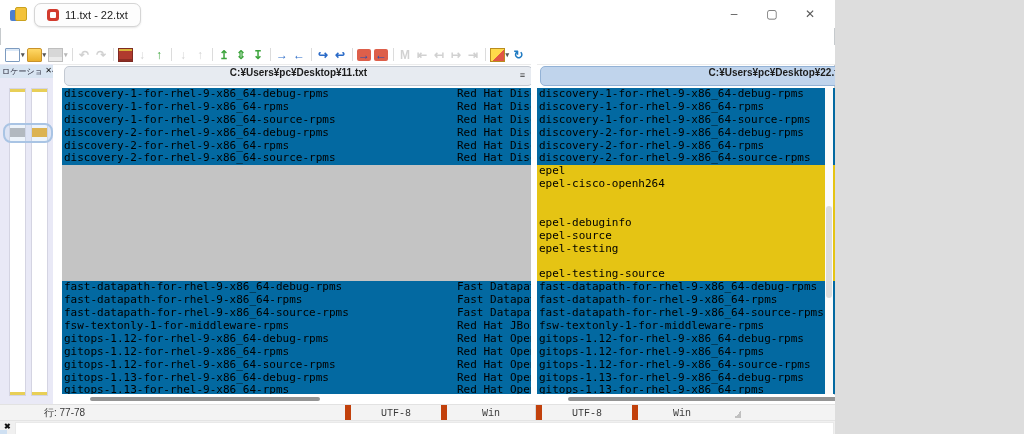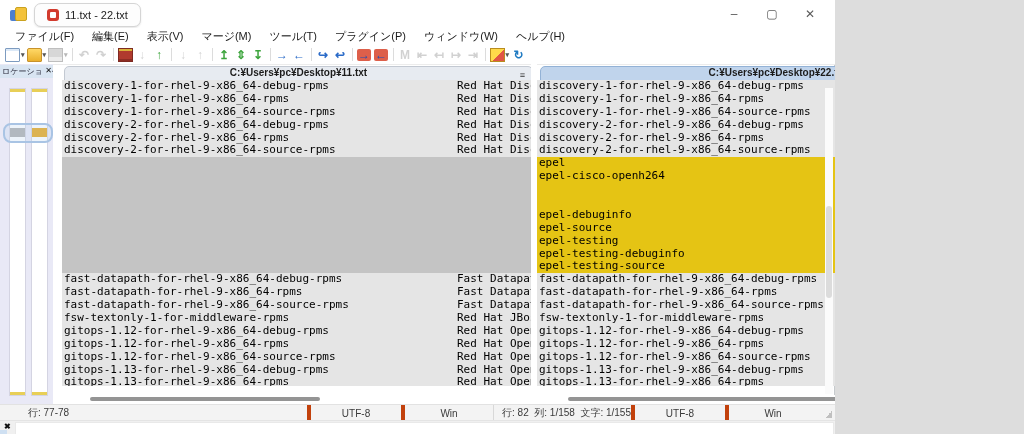--- a/index.html
+++ b/index.html
@@ -56,21 +56,21 @@
             border-radius:8px;background:rgba(185,212,240,.25);}
 
   
   .phead{position:absolute;top:66px;height:18px;border-radius:5px;display:flex;align-items:flex-start;
          justify-content:center;font-size:10px;font-weight:bold;color:#1c1c1c;}
   #ph-left{left:64px;width:467px;background:#e7ebf1;border:1px solid #c3c9d2;}
   #ph-right{left:540px;width:473px;background:#c0d4ec;border:1px solid #93b2d6;}
   .burger{position:absolute;right:7px;font-size:9px;color:#333;top:3px;}
 
   
-  .editor{position:absolute;top:80px;height:306px;background:#e5e5e5;overflow:hidden;
+  .editor{position:absolute;top:88px;height:306px;background:#0369a1;overflow:hidden;
           font-family:"DejaVu Sans Mono","Liberation Mono",monospace;font-size:11px;color:#000;}
   #ed-left{left:62px;width:469px;}
   #ed-right{left:537px;width:470px;}
   .row{position:relative;height:12.9px;line-height:12.9px;white-space:pre;overflow:hidden;}
   .row .c1{position:absolute;left:2px;top:0;}
   .row .c2{position:absolute;left:395px;top:0;}
   .row.removed{background:var(--removed,#c4c4c4);}
   .row.added{background:var(--added,#e5c414);}
   .vsplit{position:absolute;left:531px;top:64px;width:6px;height:340px;background:#fff;}
 
@@ -83,22 +83,22 @@
   #vscroll{position:absolute;right:2px;top:88px;width:8px;height:306px;background:#fbfbfb;}
   #vscroll .vthumb{position:absolute;left:1px;width:6px;top:118px;height:92px;background:#dcdcdc;border-radius:3px;}
 
   
   #status{position:absolute;top:404px;left:0;right:0;height:16px;background:#f3f3f3;
           border-top:1px solid #e2e2e2;display:flex;font-size:10px;color:#3a3a3a;}
   .shalf{display:flex;height:100%;}
   #sh-left{width:535px;border-right:1px solid #d8d8d8;}
   #sh-right{flex:1;}
   .smain{flex:1;display:flex;align-items:center;white-space:pre;}
-  #sh-left .smain{padding-left:28px;} #sh-right .smain{padding-left:8px;}
-  .scell{width:90px;display:flex;align-items:center;justify-content:center;border-left:4px solid #c2410c;}
+  #sh-left .smain{padding-left:28px;margin-left:16px;} #sh-right .smain{padding-left:8px;}
+  .scell{width:90px;display:flex;align-items:center;justify-content:center;border-left:6px solid #c2410c;font-family:Liberation Mono, monospace;}
   .scell.win{width:88px;}
   .grip{width:18px;position:relative;}
   .grip i{position:absolute;right:3px;bottom:3px;width:7px;height:7px;
           background:linear-gradient(135deg,transparent 50%,#c0c0c0 50%);}
 
   
   #bottom{position:absolute;top:420px;left:0;right:0;height:14px;background:#f0f0f0;border-top:1px solid #e4e4e4;}
   #bclose{position:absolute;left:4px;top:2px;font-size:8px;color:#111;line-height:1;font-weight:bold;}
   #bfield{position:absolute;left:15px;top:1px;right:1px;height:11px;background:#fff;border:1px solid #e9e9e9;}
   #bcorner{position:absolute;left:0;bottom:0;width:7px;height:5px;background:#cfe0f2;}
@@ -117,30 +117,20 @@
       <span class="tabicon"></span>
       <span>11.txt - 22.txt</span>
     </div>
     <div class="wbtns">
       <div class="wbtn">–</div>
       <div class="wbtn">▢</div>
       <div class="wbtn">✕</div>
     </div>
   </div>
 
-  <div class="menubar" id="menubar">
-      <span class="menu-item">ファイル(F)</span>
-      <span class="menu-item">編集(E)</span>
-      <span class="menu-item">表示(V)</span>
-      <span class="menu-item">マージ(M)</span>
-      <span class="menu-item">ツール(T)</span>
-      <span class="menu-item">プラグイン(P)</span>
-      <span class="menu-item">ウィンドウ(W)</span>
-      <span class="menu-item">ヘルプ(H)</span>
-    </div>
 
   <div class="toolbar" id="toolbar">
       <button class="tbtn">
         <span class="ic ic-file"></span>
         <span class="tdrop">▾</span>
       </button>
       <button class="tbtn">
         <span class="ic ic-folder"></span>
         <span class="tdrop">▾</span>
       </button>
@@ -290,21 +280,21 @@
       <div class="row "><span class="c1">discovery-2-for-rhel-9-x86_64-debug-rpms</span><span class="c2">Red Hat Disc</span></div>
       <div class="row "><span class="c1">discovery-2-for-rhel-9-x86_64-rpms</span><span class="c2">Red Hat Disc</span></div>
       <div class="row "><span class="c1">discovery-2-for-rhel-9-x86_64-source-rpms</span><span class="c2">Red Hat Disc</span></div>
       <div class="row added"><span class="c1">epel</span><span class="c2">Extra Packag</span></div>
       <div class="row added"><span class="c1">epel-cisco-openh264</span><span class="c2">Extra Packag</span></div>
       <div class="row added"><span class="c2">Extra Packag</span></div>
       <div class="row added"><span class="c2">Extra Packag</span></div>
       <div class="row added"><span class="c1">epel-debuginfo</span><span class="c2">Extra Packag</span></div>
       <div class="row added"><span class="c1">epel-source</span><span class="c2">Extra Packag</span></div>
       <div class="row added"><span class="c1">epel-testing</span><span class="c2">Extra Packag</span></div>
-      <div class="row added"><span class="c1">epel-testing-debuginfo</span><span class="c2">Extra Packag</span></div>
+      <div class="row added"><span class="c2">Extra Packag</span></div>
       <div class="row added"><span class="c1">epel-testing-source</span><span class="c2">Extra Packag</span></div>
       <div class="row "><span class="c1">fast-datapath-for-rhel-9-x86_64-debug-rpms</span><span class="c2">Fast Datapat</span></div>
       <div class="row "><span class="c1">fast-datapath-for-rhel-9-x86_64-rpms</span><span class="c2">Fast Datapat</span></div>
       <div class="row "><span class="c1">fast-datapath-for-rhel-9-x86_64-source-rpms</span><span class="c2">Fast Datapat</span></div>
       <div class="row "><span class="c1">fsw-textonly-1-for-middleware-rpms</span><span class="c2">Red Hat JBos</span></div>
       <div class="row "><span class="c1">gitops-1.12-for-rhel-9-x86_64-debug-rpms</span><span class="c2">Red Hat Open</span></div>
       <div class="row "><span class="c1">gitops-1.12-for-rhel-9-x86_64-rpms</span><span class="c2">Red Hat Open</span></div>
       <div class="row "><span class="c1">gitops-1.12-for-rhel-9-x86_64-source-rpms</span><span class="c2">Red Hat Open</span></div>
       <div class="row "><span class="c1">gitops-1.13-for-rhel-9-x86_64-debug-rpms</span><span class="c2">Red Hat Open</span></div>
       <div class="row "><span class="c1">gitops-1.13-for-rhel-9-x86_64-rpms</span><span class="c2">Red Hat Open</span></div>
@@ -320,21 +310,20 @@
       <div class="vthumb"></div>
     </div>
 
   <div id="status">
     <div class="shalf" id="sh-left">
       <div class="smain">行: 77-78</div>
       <div class="scell">UTF-8</div>
       <div class="scell win">Win</div>
     </div>
     <div class="shalf" id="sh-right">
-      <div class="smain">行: 82  列: 1/158  文字: 1/155</div>
       <div class="scell">UTF-8</div>
       <div class="scell win">Win</div>
       <div class="grip">
           <i></i>
         </div>
     </div>
   </div>
 
   <div id="bottom">
     <span id="bclose">✖</span>

